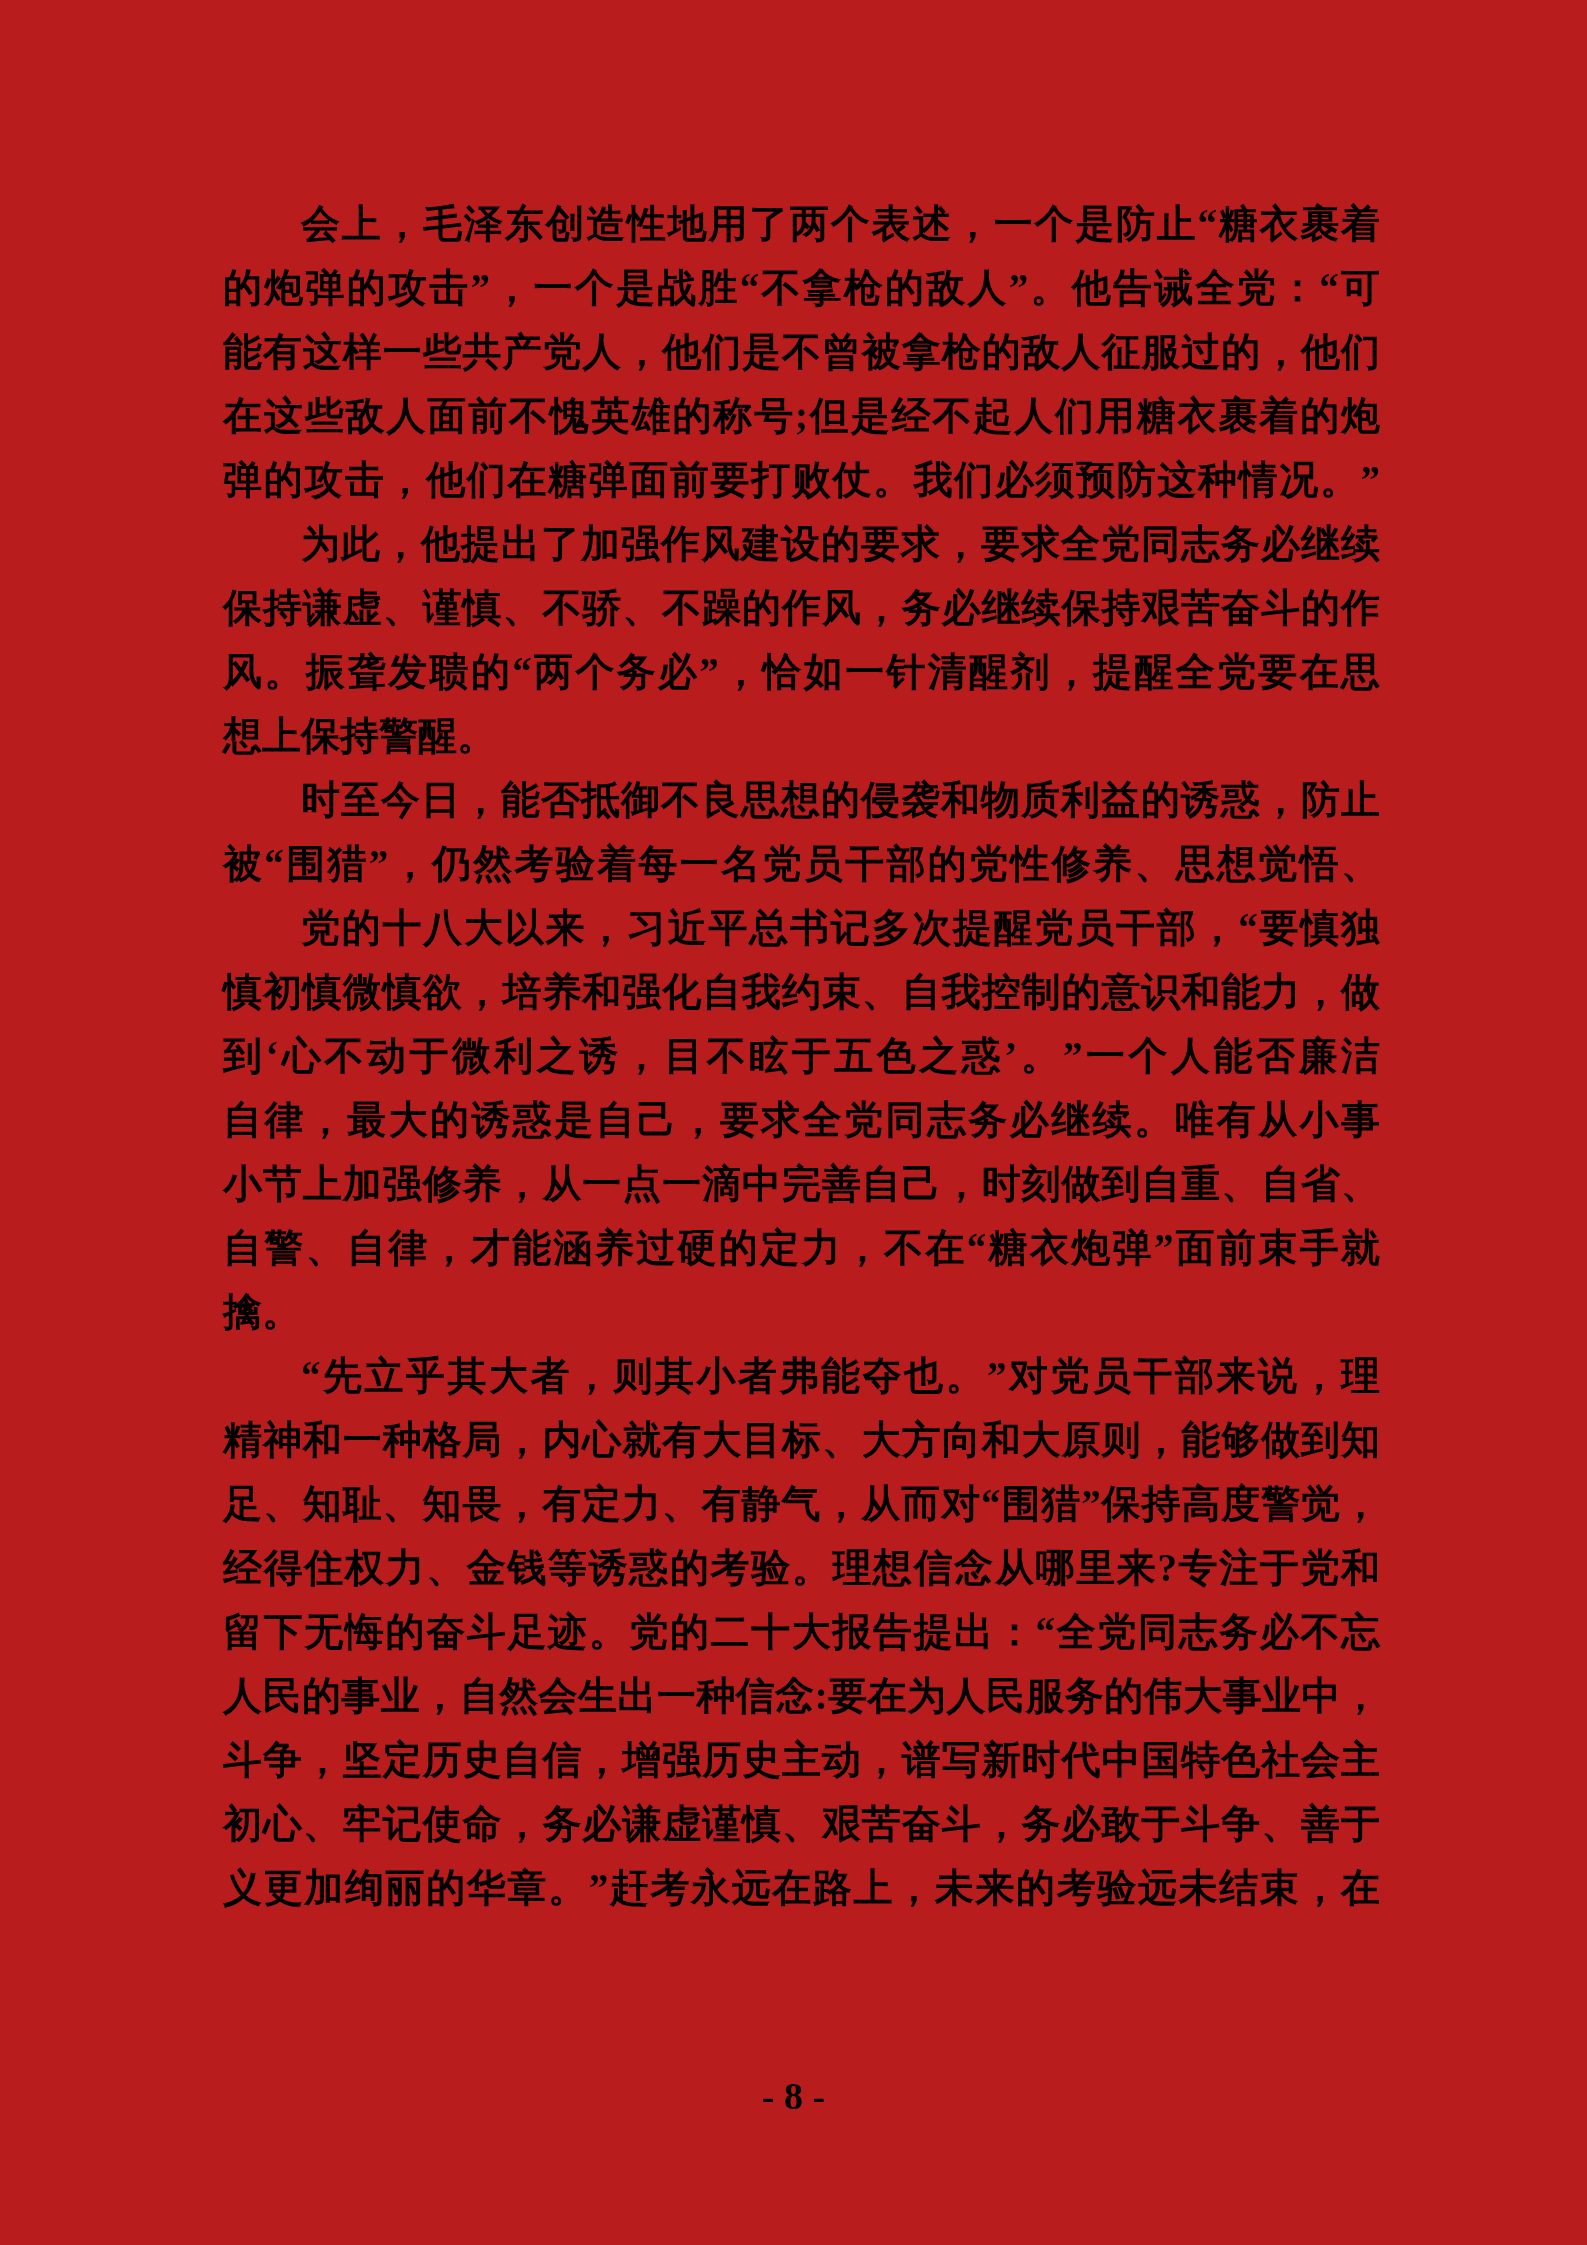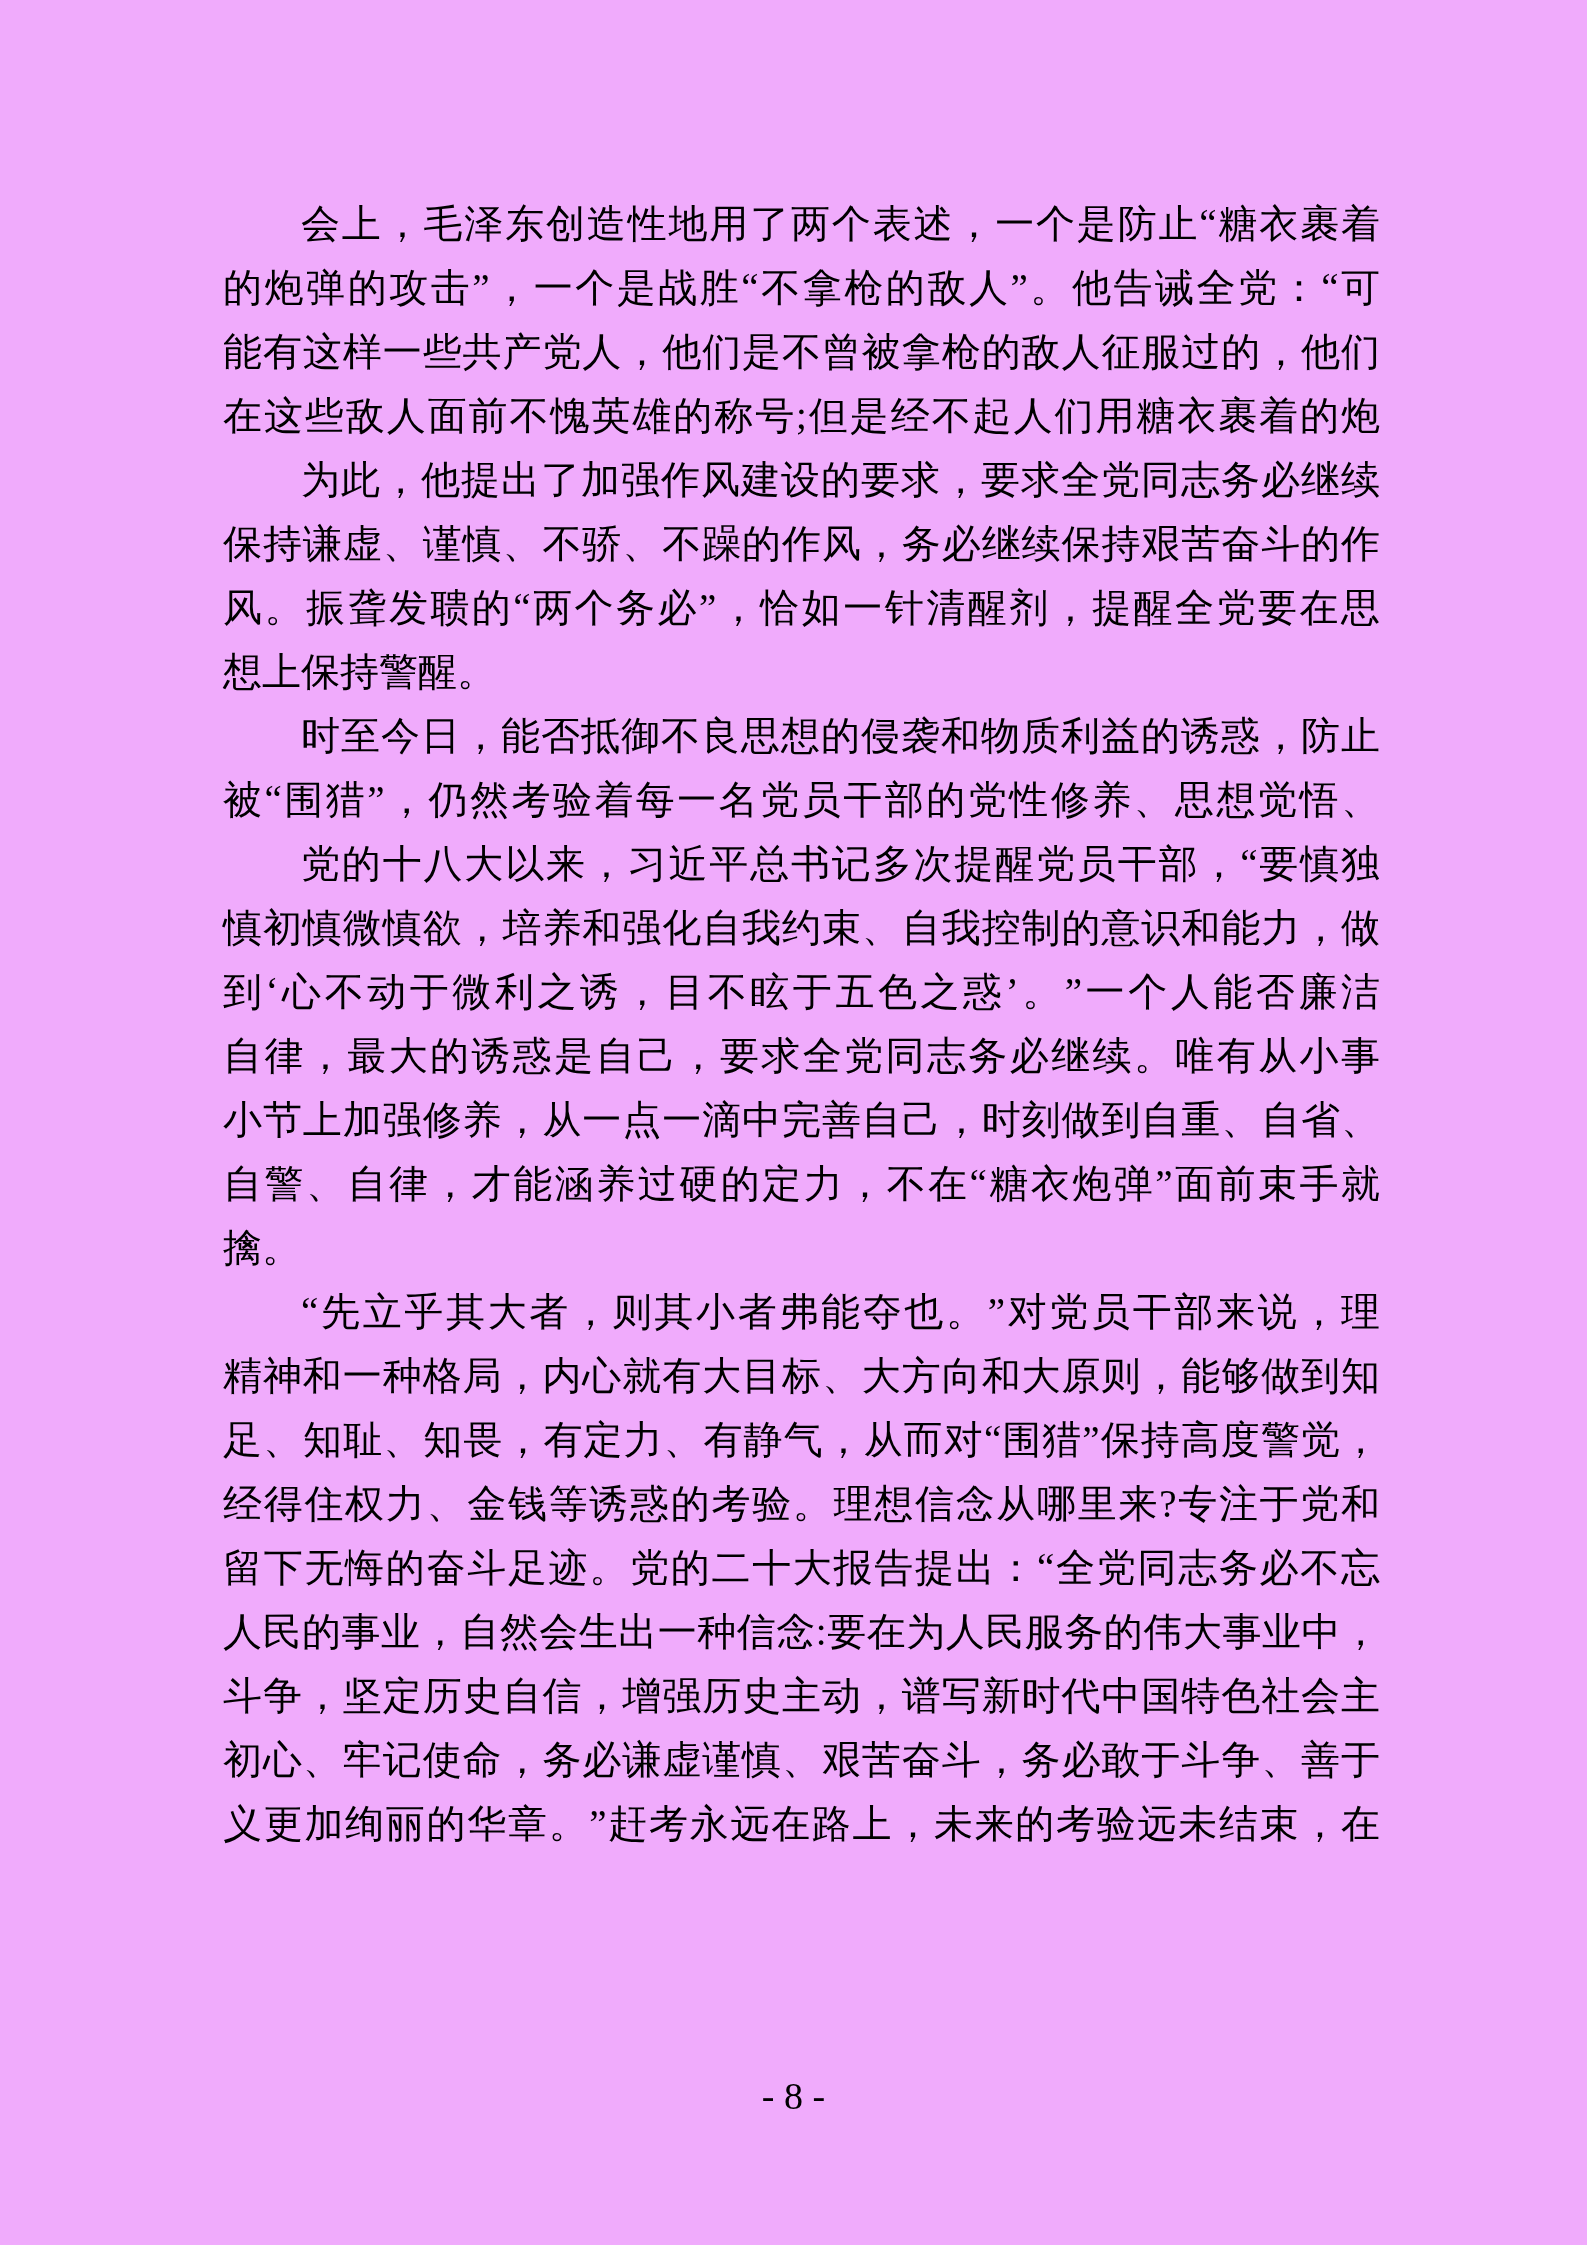--- a/index.html
+++ b/index.html
@@ -8,21 +8,22 @@
     height: 2245px;
     background: #ffffff;
     color: #000000;
     position: relative;
     font-family: "Liberation Serif", serif;
     overflow: hidden;
   }
   .page {
     position: absolute;
     inset: 0;
-    background: #f0abfc;
+    background: #b91c1c;
+    font-weight: bold;
   }
   .text-block {
     position: absolute;
     left: 223px;
     top: 192px;
     width: 1157px;
   }
   .line {
     height: 64px;
     line-height: 64px;
@@ -50,20 +51,21 @@
 </style>
 </head>
 <body>
 
 <div class="page">
   <div class="text-block">
       <div class="line indent">会上，毛泽东创造性地用了两个表述，一个是防止“糖衣裹着</div>
       <div class="line">的炮弹的攻击”，一个是战胜“不拿枪的敌人”。他告诫全党：“可</div>
       <div class="line">能有这样一些共产党人，他们是不曾被拿枪的敌人征服过的，他们</div>
       <div class="line">在这些敌人面前不愧英雄的称号;但是经不起人们用糖衣裹着的炮</div>
+      <div class="line">弹的攻击，他们在糖弹面前要打败仗。我们必须预防这种情况。”</div>
       <div class="line indent">为此，他提出了加强作风建设的要求，要求全党同志务必继续</div>
       <div class="line">保持谦虚、谨慎、不骄、不躁的作风，务必继续保持艰苦奋斗的作</div>
       <div class="line">风。振聋发聩的“两个务必”，恰如一针清醒剂，提醒全党要在思</div>
       <div class="line short">想上保持警醒。</div>
       <div class="line indent">时至今日，能否抵御不良思想的侵袭和物质利益的诱惑，防止</div>
       <div class="line">被“围猎”，仍然考验着每一名党员干部的党性修养、思想觉悟、</div>
       <div class="line indent">党的十八大以来，习近平总书记多次提醒党员干部，“要慎独</div>
       <div class="line">慎初慎微慎欲，培养和强化自我约束、自我控制的意识和能力，做</div>
       <div class="line">到‘心不动于微利之诱，目不眩于五色之惑’。”一个人能否廉洁</div>
       <div class="line">自律，最大的诱惑是自己，要求全党同志务必继续。唯有从小事</div>

